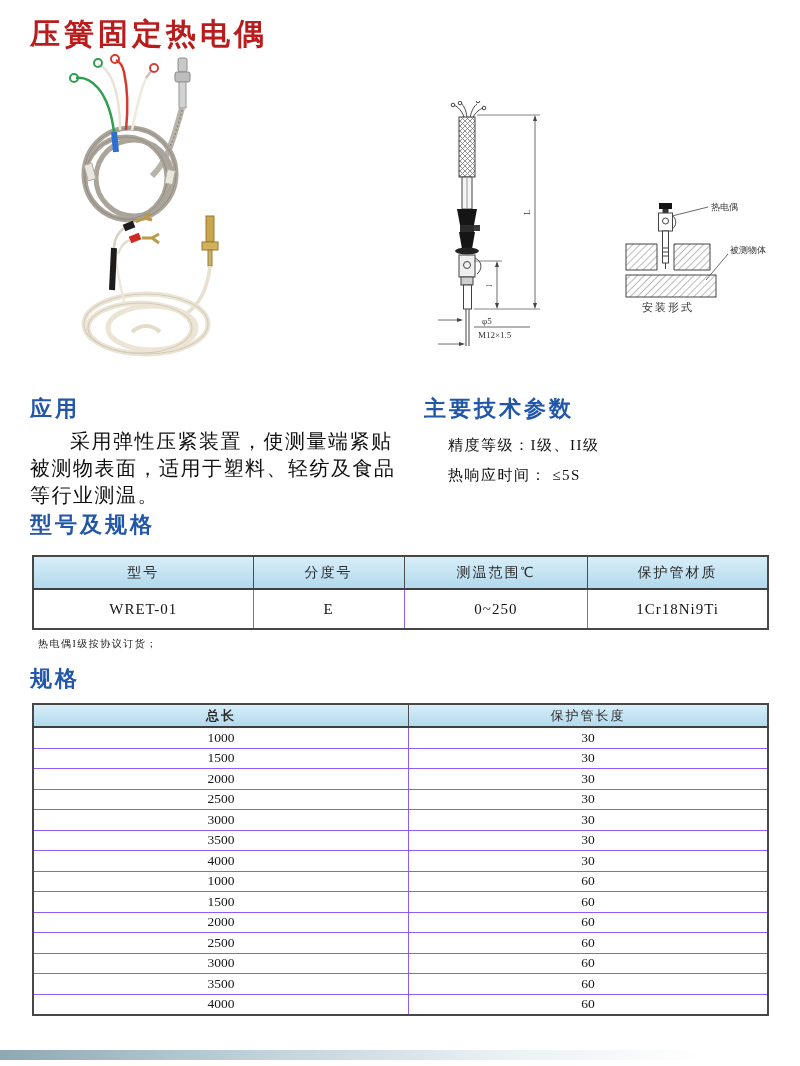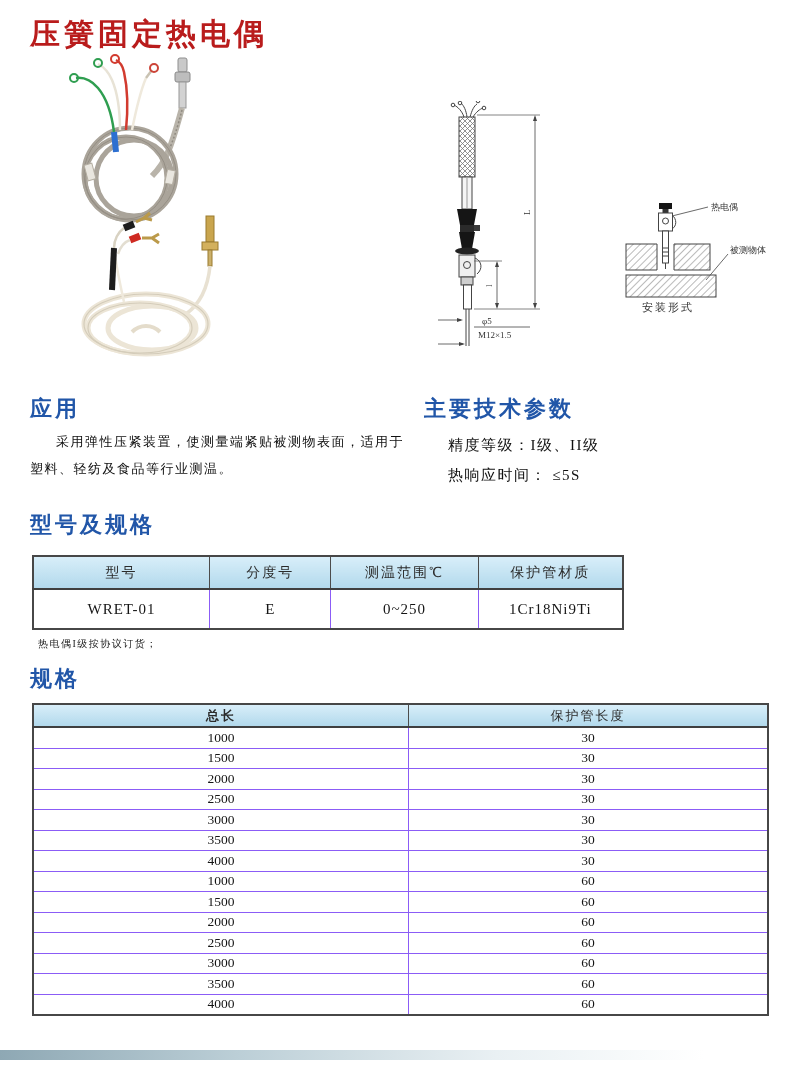--- a/index.html
+++ b/index.html
@@ -16,32 +16,32 @@
   .section-heading{
     font-family:"Liberation Sans", sans-serif;font-weight:bold;
     font-size:22px;color:#2156a8;letter-spacing:3px;
   }
   .h-app{left:30px;top:394px;}
   .h-tech{left:424px;top:394px;}
   .h-model{left:30px;top:510px;}
   .h-spec{left:30px;top:664px;}
   .app-body{
     left:30px;top:428px;width:378px;
-    font-size:13px;line-height:27px;letter-spacing:1.5px;text-indent:2em;color:#101010;
+    font-size:20px;line-height:27px;letter-spacing:1.5px;text-indent:2em;color:#101010;
   }
   .tech-lines{left:448px;top:430px;font-size:15px;line-height:30px;letter-spacing:1.5px;color:#101010;}
   table{border-collapse:collapse;table-layout:fixed;background:#fff;}
   table{border:2px solid #474747;}
   th{
     background:linear-gradient(#d8eef9,#b2d9ec);
     border:1px solid #4c4c4c;border-bottom:2px solid #3f3f3f;
     font-weight:normal;color:#2b2b2b;text-align:center;
   }
   td{border:1px solid #8b5cf6;text-align:center;color:#151515;}
-  .t-model{left:32px;top:555px;width:592px;}
+  .t-model{left:32px;top:555px;width:737px;}
   .t-model th{height:29px;font-size:14px;letter-spacing:2px;}
   .t-model td{height:36px;font-size:15px;letter-spacing:1px;}
   .t-model th:nth-child(1){width:30%;}
   .t-model th:nth-child(2){width:20.5%;}
   .t-model th:nth-child(3){width:25%;}
   .t-model th:nth-child(4){width:24.5%;}
   .t-spec{left:32px;top:703px;width:737px;}
   .t-spec th{height:19px;font-size:13px;letter-spacing:2px;}
   .t-spec td{height:17.5px;font-size:13.5px;}
   .t-spec th:nth-child(1){width:50.6%;font-weight:bold;}

